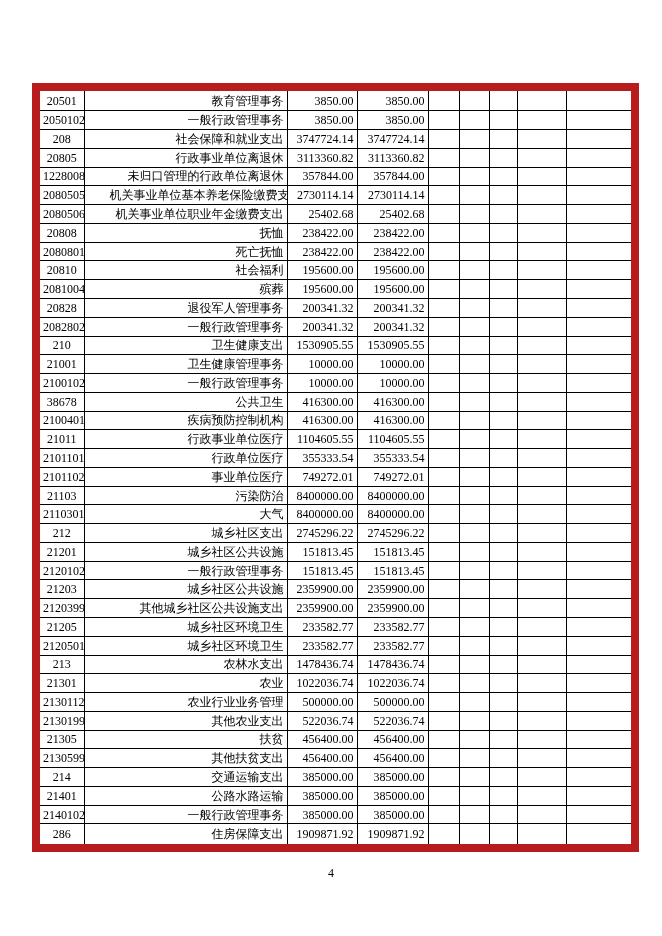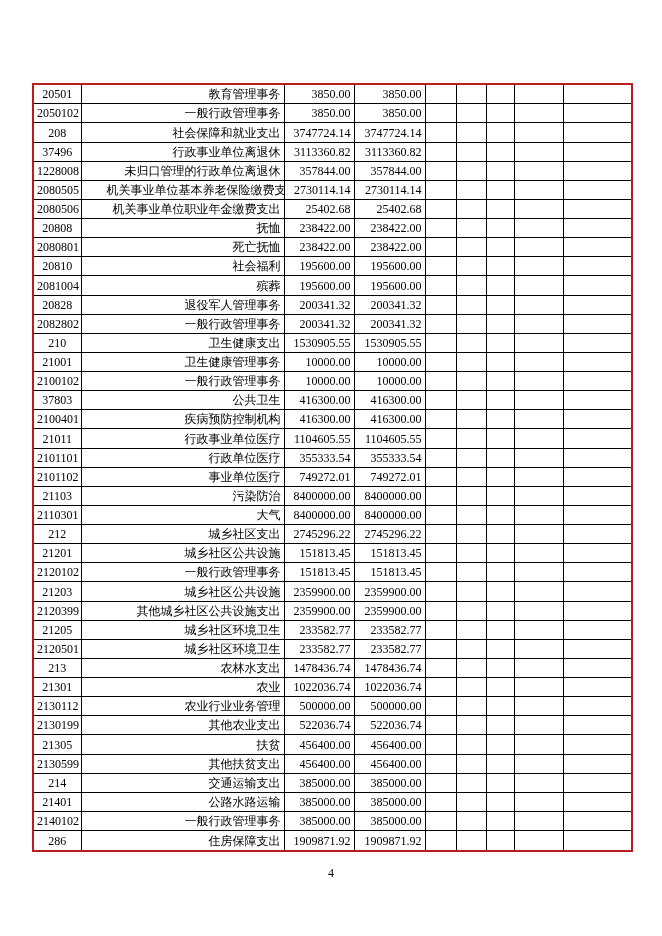--- a/index.html
+++ b/index.html
@@ -21,21 +21,21 @@
     overflow: hidden;
   }
   table.budget {
     position: absolute;
     left: 32px;
     top: 83px;
     width: 600px;
     height: 769px;
     border-collapse: collapse;
     table-layout: fixed;
-    border: 2px solid #b91c1c;
+    border: 8px solid #b91c1c;
   }
   table.budget td {
     border: 1px solid #000000;
     padding: 0 3px;
     overflow: hidden;
     white-space: nowrap;
     font-size: 12px;
     line-height: 1;
     vertical-align: middle;
   }
@@ -116,21 +116,21 @@
           <td class="label">社会保障和就业支出</td>
           <td class="num">3747724.14</td>
           <td class="num">3747724.14</td>
           <td class="empty"></td>
           <td class="empty"></td>
           <td class="empty"></td>
           <td class="empty"></td>
           <td class="empty"></td>
         </tr>
         <tr>
-          <td class="code">37496</td>
+          <td class="code">20805</td>
           <td class="label">行政事业单位离退休</td>
           <td class="num">3113360.82</td>
           <td class="num">3113360.82</td>
           <td class="empty"></td>
           <td class="empty"></td>
           <td class="empty"></td>
           <td class="empty"></td>
           <td class="empty"></td>
         </tr>
         <tr>
@@ -259,21 +259,21 @@
           <td class="label indent">一般行政管理事务</td>
           <td class="num">10000.00</td>
           <td class="num">10000.00</td>
           <td class="empty"></td>
           <td class="empty"></td>
           <td class="empty"></td>
           <td class="empty"></td>
           <td class="empty"></td>
         </tr>
         <tr>
-          <td class="code">37803</td>
+          <td class="code">38678</td>
           <td class="label">公共卫生</td>
           <td class="num">416300.00</td>
           <td class="num">416300.00</td>
           <td class="empty"></td>
           <td class="empty"></td>
           <td class="empty"></td>
           <td class="empty"></td>
           <td class="empty"></td>
         </tr>
         <tr>

